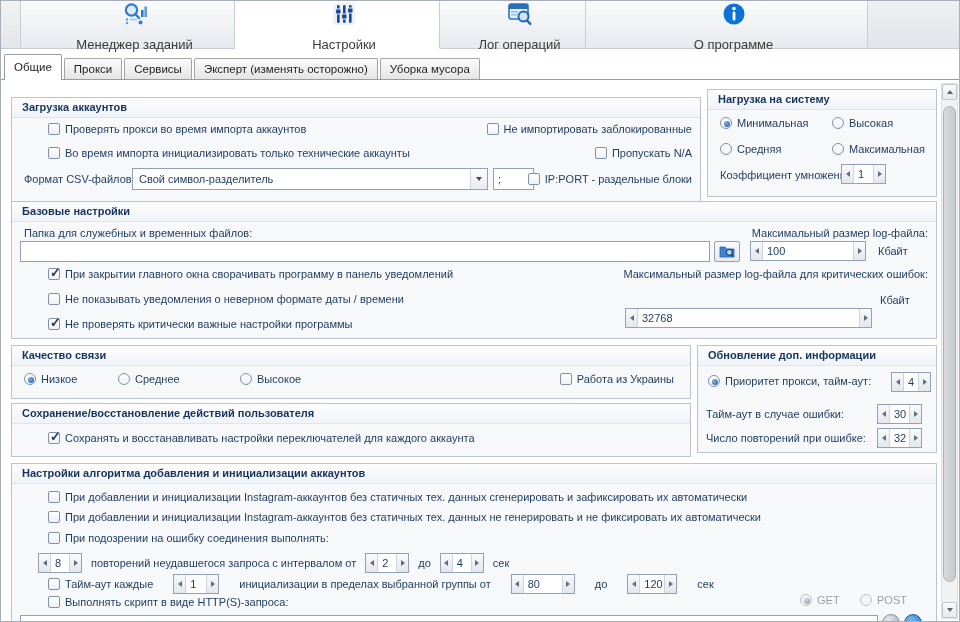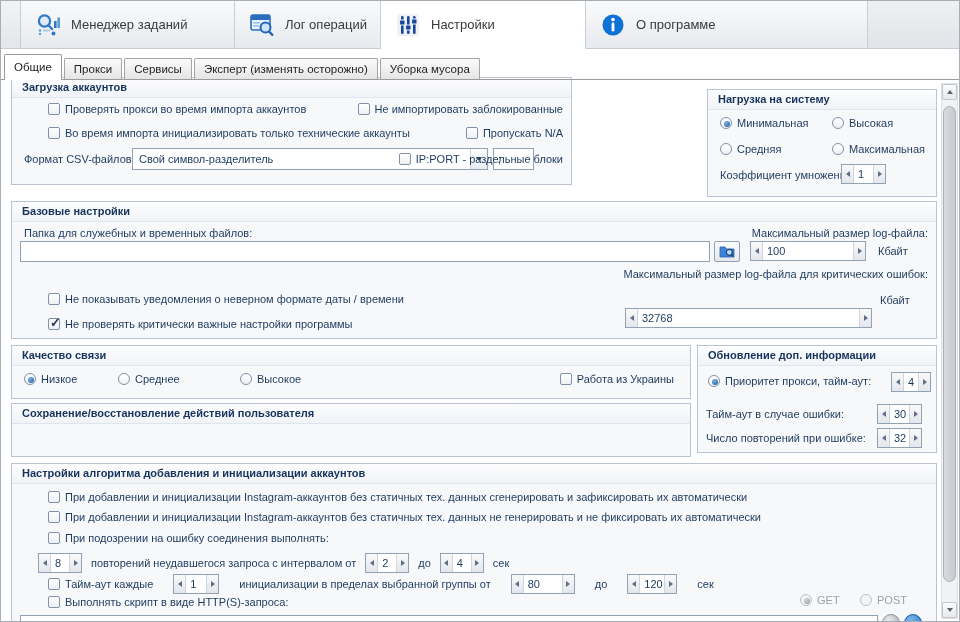--- a/index.html
+++ b/index.html
@@ -6,21 +6,21 @@
   *{box-sizing:border-box;}
   .window{
     position:relative;width:960px;height:622px;background:#fff;
     border:1px solid #a8aeb6;overflow:hidden;
     font-family:"Liberation Sans",sans-serif;font-size:11px;color:#1c3a5e;
     cursor:default;user-select:none;
   }
   
   .tabbar{position:absolute;left:0;top:0;width:100%;height:48px;display:flex;background:#e9ebee;}
   .tabbar .lead{width:20px;border-right:1px solid #c9ced5;border-bottom:1px solid #c7ccd3;background:linear-gradient(#f2f3f5,#e3e6ea);}
-  .tab{display:flex;align-items:center;gap:10px;padding-left:14px;border-right:1px solid #c9ced5;border-bottom:1px solid #c7ccd3;background:linear-gradient(#f9fafb,#e7eaee);font-size:13px;color:#3a3a3a;}
+  .tab{display:flex;align-items:center;gap:10px;padding-left:14px;border-right:1px solid #c9ced5;border-bottom:1px solid #c7ccd3;background:linear-gradient(#f9fafb,#e7eaee);font-size:13px;color:#3a3a3a;flex-direction:column;}
   .tab.active{background:#fff;border-bottom-color:#fff;}
   .ticon{width:26px;height:26px;flex:0 0 auto;}
   .tabbar .rest{flex:1;border-bottom:1px solid #c7ccd3;background:linear-gradient(#eef0f2,#e1e4e8);}
   
   .subtabs{position:absolute;left:3px;top:53px;height:26px;display:flex;align-items:flex-end;gap:2px;z-index:2;text-align:center;}
   .subtab{height:21px;line-height:20px;margin-bottom:1px;padding:0 9px;border:1px solid #a5a5a5;border-bottom:none;border-radius:2px 2px 0 0;background:linear-gradient(#fbfbfb,#e5e5e5);font-size:11.5px;color:#1e1e1e;z-index:1;}
   .subtab.active{height:26px;line-height:25px;margin-bottom:0;background:#fff;border-color:#9b9b9b;z-index:3;}
   .subtab-line{position:absolute;left:0;top:78px;width:100%;height:1px;background:#9b9b9b;z-index:1;}
   
   .panel{position:absolute;border:1px solid #b9c3d2;background:#f7f8fa;}
@@ -85,49 +85,49 @@
           <rect x="22.4" y="5.5" width="2.6" height="10.5" fill="#5b9bd5"></rect>
           <circle cx="5" cy="18.5" r="1.2" fill="#5b9bd5"></circle>
           <circle cx="5" cy="22" r="1.2" fill="#5b9bd5"></circle>
           <rect x="8" y="17.6" width="7" height="1.8" fill="#a9c9ec"></rect>
           <circle cx="18.5" cy="21.5" r="2" fill="#2e79c9"></circle>
         </svg>
       </span>
       <span>Менеджер заданий</span>
     </div>
 
-    <div class="tab" style="width:146px">
-      <span class="ticon">
-        <svg viewBox="0 0 26 26" width="26" height="26">
-          <rect x="2" y="3" width="19" height="15" rx="2" fill="#e9f2fc" stroke="#2a6fbe" stroke-width="1.6"></rect>
-          <path d="M2 5 a2 2 0 0 1 2-2 h15 a2 2 0 0 1 2 2 v3 H2 z" fill="#2a6fbe"></path>
-          <rect x="4" y="10" width="7" height="1.6" fill="#9cc1e8"></rect>
-          <rect x="4" y="13" width="6" height="1.6" fill="#9cc1e8"></rect>
-          <circle cx="16.5" cy="15.5" r="5" fill="#cfe4f9" stroke="#1f66b6" stroke-width="2"></circle>
-          <line x1="20" y1="19.5" x2="23.3" y2="22.8" stroke="#1f66b6" stroke-width="2.4" stroke-linecap="round"></line>
-        </svg>
-      </span>
-      <span>Лог операций</span>
-    </div>
-
     <div class="tab active" style="width:205px">
       <span class="ticon">
         <svg viewBox="0 0 26 26" width="26" height="26">
           <rect x="2" y="2" width="22" height="22" rx="3" fill="#eef1f5"></rect>
           <rect x="6" y="4" width="2.6" height="18" rx="1.3" fill="#16459c"></rect>
           <rect x="4.6" y="8" width="5.4" height="5" rx="1" fill="#16459c" stroke="#eef1f5" stroke-width="1"></rect>
           <rect x="12" y="4" width="2.6" height="18" rx="1.3" fill="#16459c"></rect>
           <rect x="10.6" y="13" width="5.4" height="5" rx="1" fill="#16459c" stroke="#eef1f5" stroke-width="1"></rect>
           <rect x="18" y="4" width="2.6" height="18" rx="1.3" fill="#16459c"></rect>
           <rect x="16.6" y="7" width="5.4" height="5" rx="1" fill="#16459c" stroke="#eef1f5" stroke-width="1"></rect>
         </svg>
       </span>
       <span>Настройки</span>
     </div>
 
+    <div class="tab" style="width:146px">
+      <span class="ticon">
+        <svg viewBox="0 0 26 26" width="26" height="26">
+          <rect x="2" y="3" width="19" height="15" rx="2" fill="#e9f2fc" stroke="#2a6fbe" stroke-width="1.6"></rect>
+          <path d="M2 5 a2 2 0 0 1 2-2 h15 a2 2 0 0 1 2 2 v3 H2 z" fill="#2a6fbe"></path>
+          <rect x="4" y="10" width="7" height="1.6" fill="#9cc1e8"></rect>
+          <rect x="4" y="13" width="6" height="1.6" fill="#9cc1e8"></rect>
+          <circle cx="16.5" cy="15.5" r="5" fill="#cfe4f9" stroke="#1f66b6" stroke-width="2"></circle>
+          <line x1="20" y1="19.5" x2="23.3" y2="22.8" stroke="#1f66b6" stroke-width="2.4" stroke-linecap="round"></line>
+        </svg>
+      </span>
+      <span>Лог операций</span>
+    </div>
+
     <div class="tab" style="width:282px">
       <span class="ticon">
         <svg viewBox="0 0 26 26" width="26" height="26">
           <circle cx="13" cy="13" r="10.5" fill="#0d72d6"></circle>
           <circle cx="13" cy="7.6" r="1.8" fill="#fff"></circle>
           <rect x="11.6" y="10.6" width="2.8" height="9" rx="1.4" fill="#fff"></rect>
         </svg>
       </span>
       <span>О программе</span>
     </div>
@@ -137,21 +137,21 @@
 
   <div class="subtabs">
     <div class="subtab active">Общие</div>
     <div class="subtab">Прокси</div>
     <div class="subtab">Сервисы</div>
     <div class="subtab">Эксперт (изменять осторожно)</div>
     <div class="subtab">Уборка мусора</div>
   </div>
   <div class="subtab-line"></div>
 
-  <div class="panel" style="left:10px;top:76px;width:561px;height:108px">
+  <div class="panel" style="left:10px;top:96px;width:690px;height:108px">
     <div class="panel-h">Загрузка аккаунтов</div>
     <div class="cb" style="position:absolute;left:12px;top:25px">
       <span class="bx"></span>
         <span>Проверять прокси во время импорта аккаунтов</span>
     </div>
     <div class="cb" style="position:absolute;left:12px;top:49px">
       <span class="bx"></span>
         <span>Во время импорта инициализировать только технические аккаунты</span>
     </div>
     <div class="cb" style="position:absolute;right:8px;top:25px">
@@ -223,20 +223,24 @@
     <div class="spin" style="position:absolute;left:738px;top:39px;width:116px">
       <span class="sb l">
           <span class="tl"></span>
         </span>
       <span class="sv">100</span>
       <span class="sb r">
           <span class="trg"></span>
         </span>
     </div>
     <div class="lbl" style="left:866px;top:43px">Кбайт</div>
+    <div class="cb on" style="position:absolute;left:12px;top:66px">
+      <span class="bx"></span>
+        <span>При закрытии главного окна сворачивать программу в панель уведомлений</span>
+    </div>
     <div class="lbl r" style="right:8px;top:66px">Максимальный размер log-файла для критических ошибок:</div>
     <div class="cb" style="position:absolute;left:12px;top:91px">
       <span class="bx"></span>
         <span>Не показывать уведомления о неверном формате даты / времени</span>
     </div>
     <div class="spin" style="position:absolute;left:613px;top:106px;width:247px">
       <span class="sb l">
           <span class="tl"></span>
         </span>
       <span class="sv">32768</span>
@@ -303,20 +307,24 @@
         </span>
       <span class="sv">32</span>
       <span class="sb r">
           <span class="trg"></span>
         </span>
     </div>
   </div>
 
   <div class="panel" style="left:10px;top:402px;width:680px;height:54px">
     <div class="panel-h">Сохранение/восстановление действий пользователя</div>
+    <div class="cb on" style="position:absolute;left:12px;top:28px">
+      <span class="bx"></span>
+        <span>Сохранять и восстанавливать настройки переключателей для каждого аккаунта</span>
+    </div>
   </div>
 
   <div class="panel" style="left:10px;top:462px;width:926px;height:168px">
     <div class="panel-h">Настройки алгоритма добавления и инициализации аккаунтов</div>
     <div class="cb" style="position:absolute;left:12px;top:27px">
       <span class="bx"></span>
         <span>При добавлении и инициализации Instagram-аккаунтов без статичных тех. данных сгенерировать и зафиксировать их автоматически</span>
     </div>
     <div class="cb" style="position:absolute;left:12px;top:47px">
       <span class="bx"></span>

